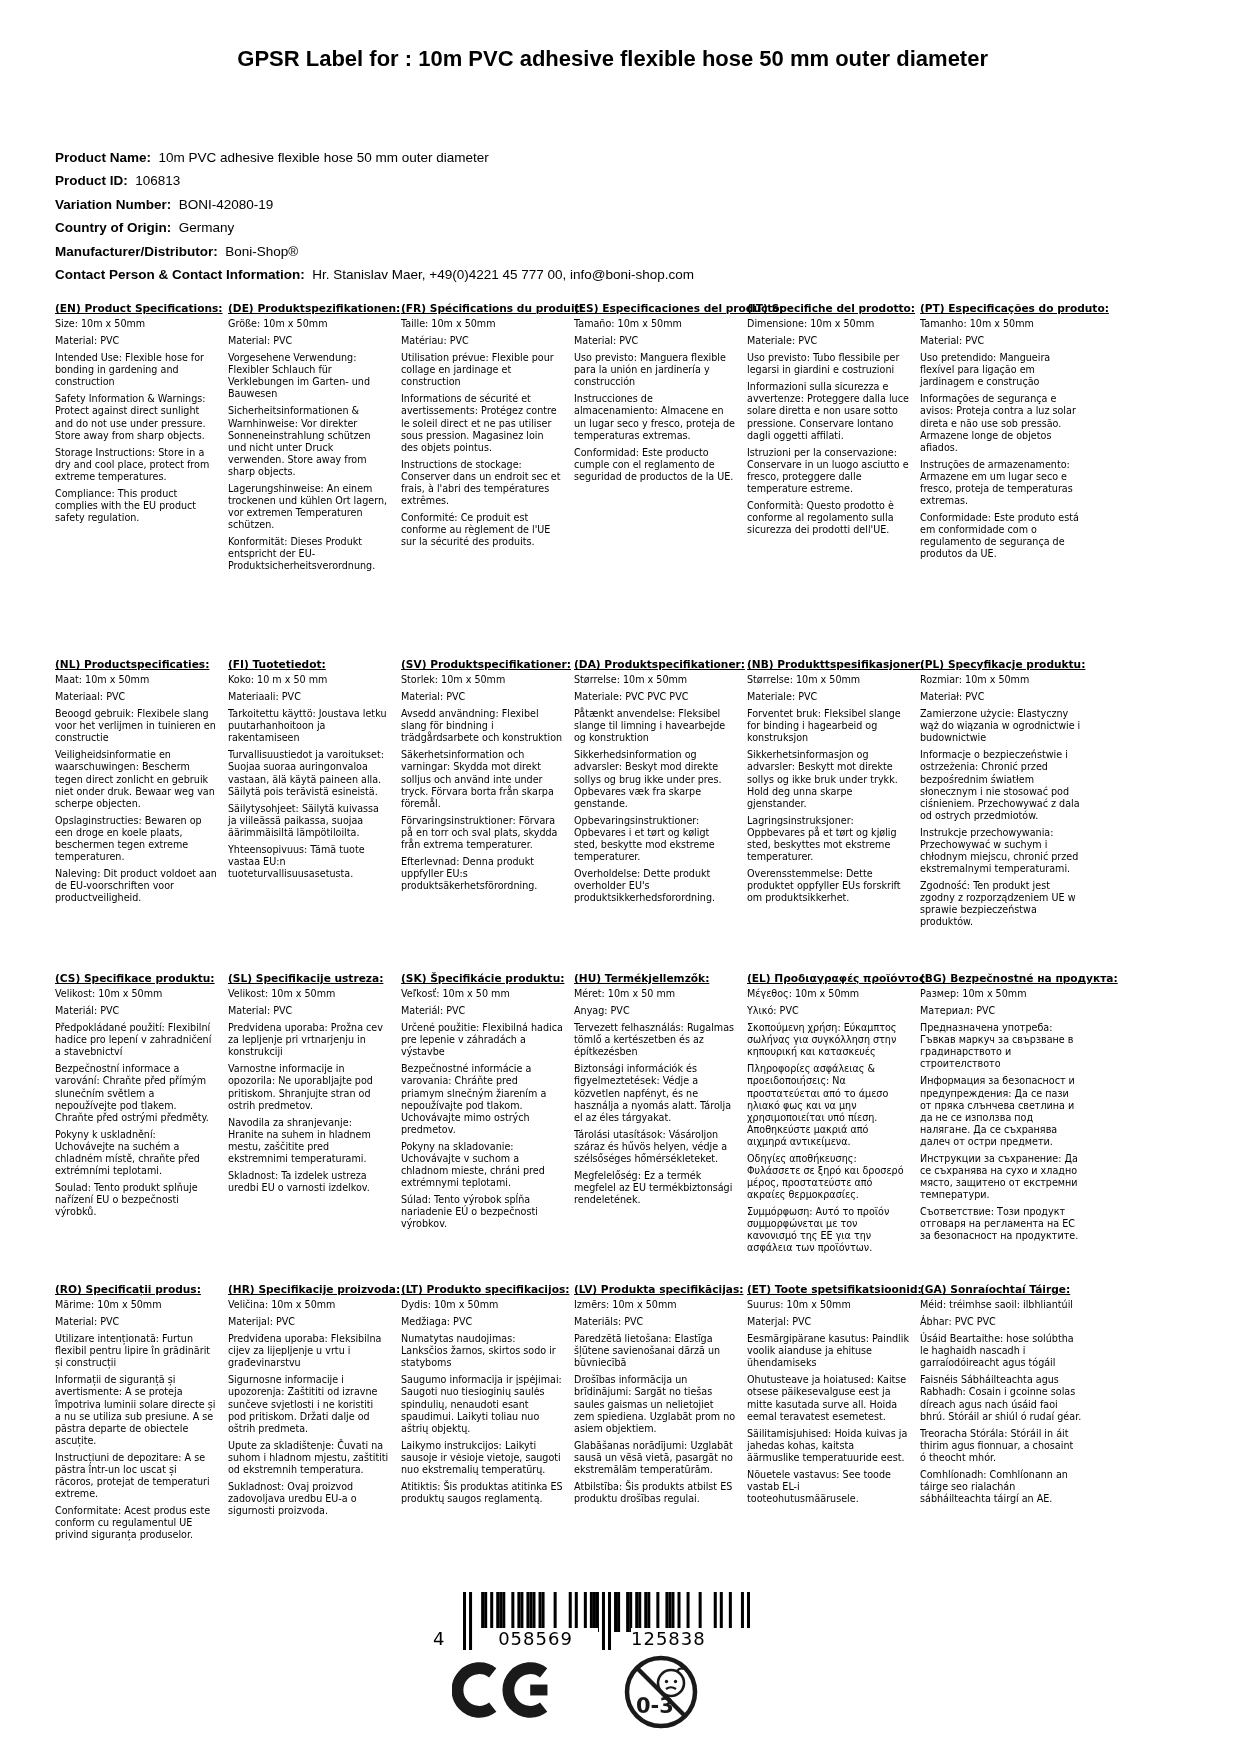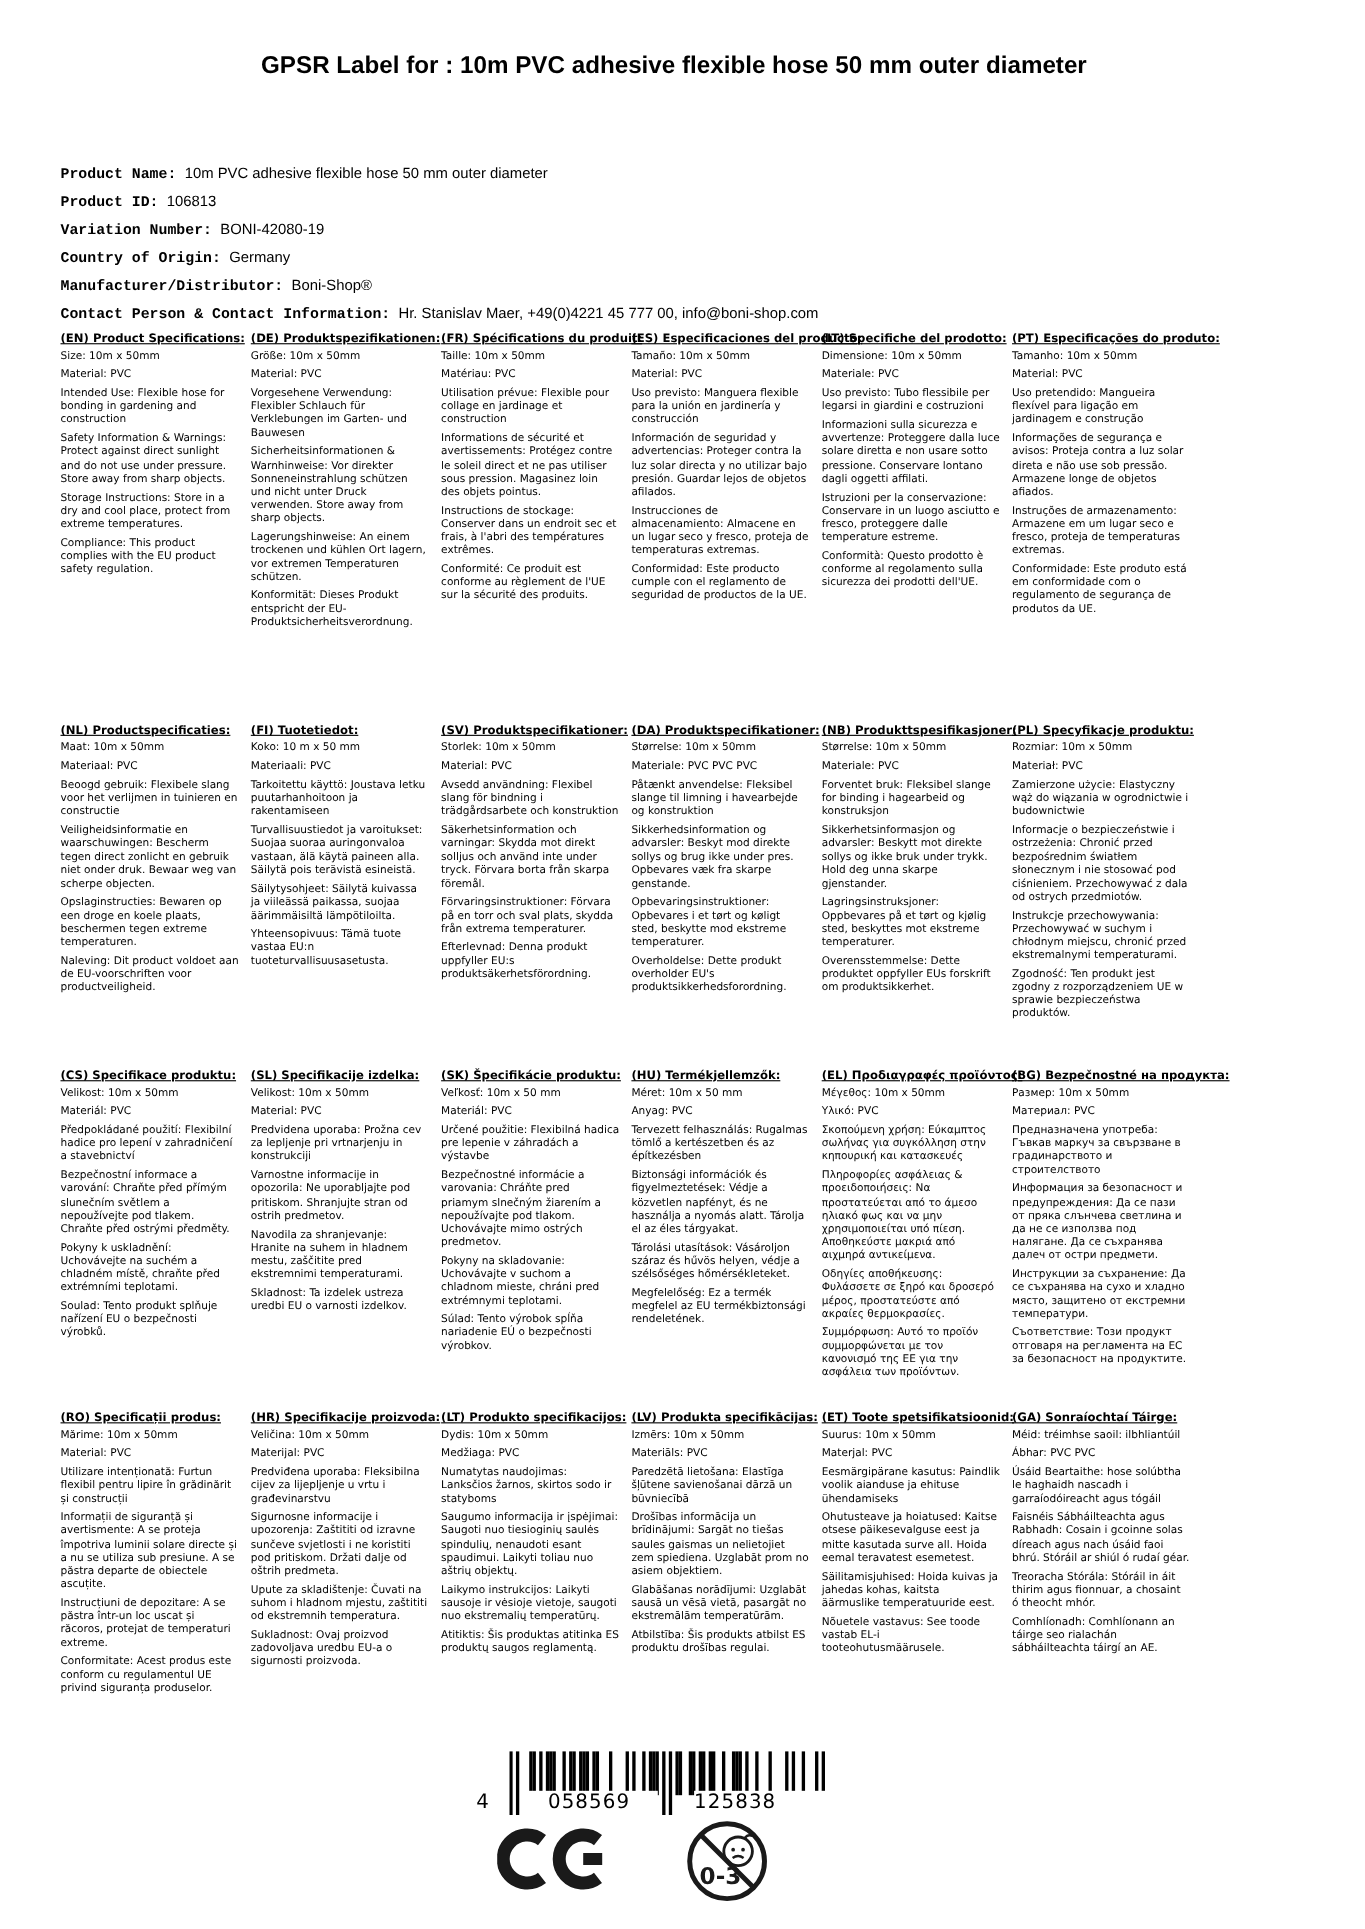--- a/index.html
+++ b/index.html
@@ -9,21 +9,21 @@
   }
   .page-title{
     position:absolute;top:42px;left:128px;width:860px;text-align:right;
     font-family:"Liberation Sans",sans-serif;font-weight:bold;
     font-size:22px;line-height:1.5;
   }
   .product-info{
     position:absolute;top:146px;left:55px;
     font-family:"Liberation Sans",sans-serif;font-size:13.5px;line-height:1.74;
   }
-  .info-label{font-weight:bold;font-family:Liberation Mono, monospace;}
+  .info-label{font-weight:bold;}
   .language-grid{
     position:absolute;top:302px;left:55px;
     display:grid;grid-template-columns:repeat(6,162px);column-gap:11px;
     grid-template-rows:356px 314px 311px auto;
   }
   .lang-block{overflow:visible;}
   .lang-header{
     font-weight:bold;font-size:10.6px;white-space:nowrap;margin:0 0 4px 0;text-decoration:underline;
   }
   .lang-line{margin:0 0 5px 0;font-size:9.6px;line-height:1.26;}
@@ -81,21 +81,20 @@
         <p class="lang-line">Utilisation prévue: Flexible pour collage en jardinage et construction</p>
         <p class="lang-line">Informations de sécurité et avertissements: Protégez contre le soleil direct et ne pas utiliser sous pression. Magasinez loin des objets pointus.</p>
         <p class="lang-line">Instructions de stockage: Conserver dans un endroit sec et frais, à l'abri des températures extrêmes.</p>
         <p class="lang-line">Conformité: Ce produit est conforme au règlement de l'UE sur la sécurité des produits.</p>
       </div>
       <div class="lang-block">
         <div class="lang-header">(ES) Especificaciones del producto:</div>
         <p class="lang-line">Tamaño: 10m x 50mm</p>
         <p class="lang-line">Material: PVC</p>
         <p class="lang-line">Uso previsto: Manguera flexible para la unión en jardinería y construcción</p>
-        <p class="lang-line">Información de seguridad y advertencias: Proteger contra la luz solar directa y no utilizar bajo presión. Guardar lejos de objetos afilados.</p>
         <p class="lang-line">Instrucciones de almacenamiento: Almacene en un lugar seco y fresco, proteja de temperaturas extremas.</p>
         <p class="lang-line">Conformidad: Este producto cumple con el reglamento de seguridad de productos de la UE.</p>
       </div>
       <div class="lang-block">
         <div class="lang-header">(IT) Specifiche del prodotto:</div>
         <p class="lang-line">Dimensione: 10m x 50mm</p>
         <p class="lang-line">Materiale: PVC</p>
         <p class="lang-line">Uso previsto: Tubo flessibile per legarsi in giardini e costruzioni</p>
         <p class="lang-line">Informazioni sulla sicurezza e avvertenze: Proteggere dalla luce solare diretta e non usare sotto pressione. Conservare lontano dagli oggetti affilati.</p>
         <p class="lang-line">Istruzioni per la conservazione: Conservare in un luogo asciutto e fresco, proteggere dalle temperature estreme.</p>
@@ -167,21 +166,21 @@
       <div class="lang-block">
         <div class="lang-header">(CS) Specifikace produktu:</div>
         <p class="lang-line">Velikost: 10m x 50mm</p>
         <p class="lang-line">Materiál: PVC</p>
         <p class="lang-line">Předpokládané použití: Flexibilní hadice pro lepení v zahradničení a stavebnictví</p>
         <p class="lang-line">Bezpečnostní informace a varování: Chraňte před přímým slunečním světlem a nepoužívejte pod tlakem. Chraňte před ostrými předměty.</p>
         <p class="lang-line">Pokyny k uskladnění: Uchovávejte na suchém a chladném místě, chraňte před extrémními teplotami.</p>
         <p class="lang-line">Soulad: Tento produkt splňuje nařízení EU o bezpečnosti výrobků.</p>
       </div>
       <div class="lang-block">
-        <div class="lang-header">(SL) Specifikacije izdelka:</div>
+        <div class="lang-header">(SL) Specifikacije ustreza:</div>
         <p class="lang-line">Velikost: 10m x 50mm</p>
         <p class="lang-line">Material: PVC</p>
         <p class="lang-line">Predvidena uporaba: Prožna cev za lepljenje pri vrtnarjenju in konstrukciji</p>
         <p class="lang-line">Varnostne informacije in opozorila: Ne uporabljajte pod pritiskom. Shranjujte stran od ostrih predmetov.</p>
         <p class="lang-line">Navodila za shranjevanje: Hranite na suhem in hladnem mestu, zaščitite pred ekstremnimi temperaturami.</p>
         <p class="lang-line">Skladnost: Ta izdelek ustreza uredbi EU o varnosti izdelkov.</p>
       </div>
       <div class="lang-block">
         <div class="lang-header">(SK) Špecifikácie produktu:</div>
         <p class="lang-line">Veľkosť: 10m x 50 mm</p>

